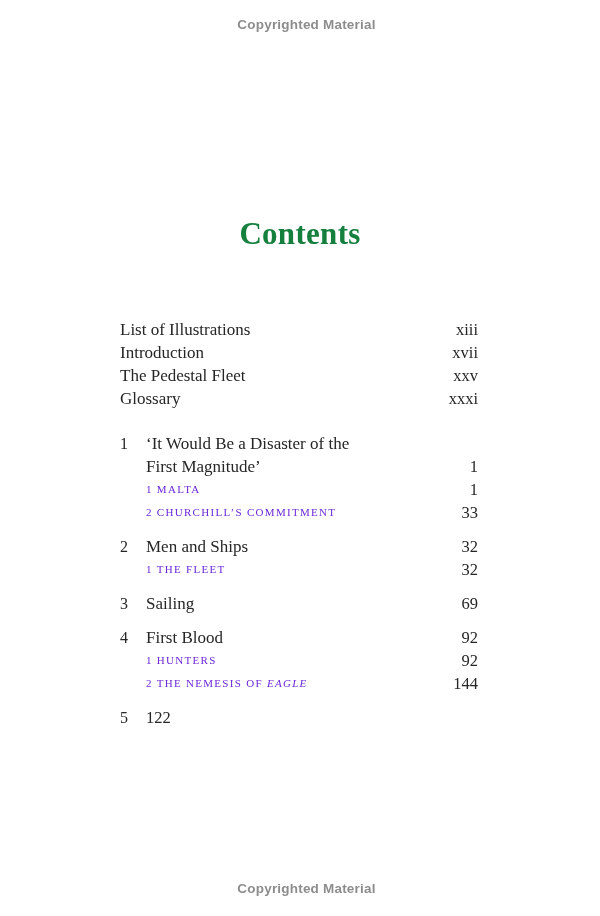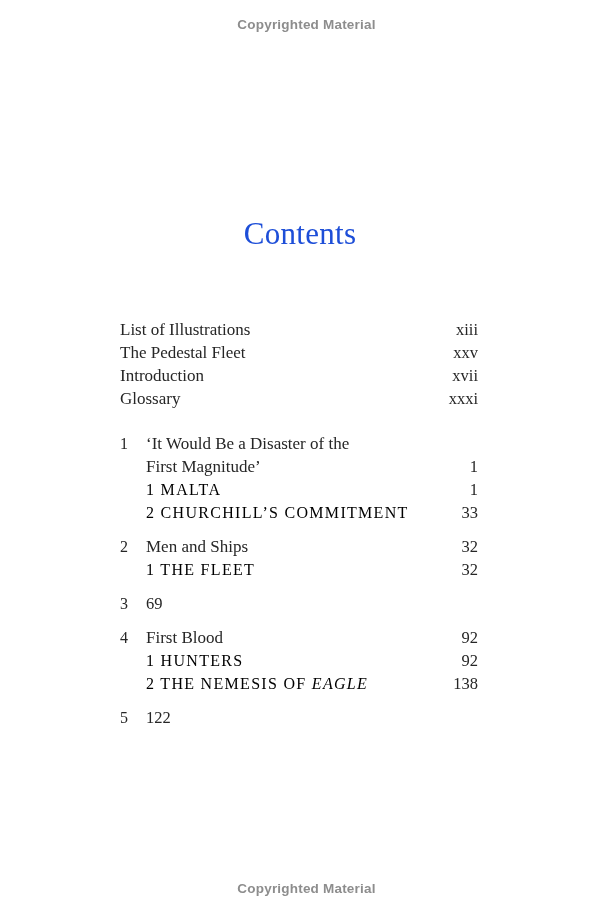--- a/index.html
+++ b/index.html
@@ -28,22 +28,22 @@
     padding-left: 13px;
   }
   .copyright.top { top: 17px; }
   .copyright.bottom { top: 881px; }
   .book-title {
     position: absolute;
     top: 216px;
     left: 0; right: 0;
     text-align: center;
     font-size: 31px;
-    font-weight: 400;
-    color: #1d4ed8;
+    font-weight: 700;
+    color: #15803d;
     letter-spacing: 0.3px;
   }
   .toc {
     position: absolute;
     top: 318px;
     left: 120px;
     width: 358px;
     font-size: 17px;
   }
   .row {
@@ -59,48 +59,48 @@
   .label { flex: 1 1 auto; }
   .page-num {
     flex: none;
     text-align: right;
     font-size: 16.5px;
     letter-spacing: 0;
   }
   .chapter-group { margin-top: 11px; }
   .chapter-group.gap-lg { margin-top: 22px; }
   .section .label {
-    font-size: 16px;
+    font-size: 11px;
     letter-spacing: 1.3px;
-    color: #000000;
+    color: #6d28d9;
   }
   .it { font-style: italic; }
 </style>
 </head>
 <body>
 
 <div class="page">
 
   <div class="copyright top">Copyrighted Material</div>
 
   <h1 class="book-title">Contents</h1>
 
   <div class="toc">
 
     <div class="row">
       <span class="label">List of Illustrations</span>
       <span class="page-num">xiii</span>
     </div>
     <div class="row">
+      <span class="label">Introduction</span>
+      <span class="page-num">xvii</span>
+    </div>
+    <div class="row">
       <span class="label">The Pedestal Fleet</span>
       <span class="page-num">xxv</span>
-    </div>
-    <div class="row">
-      <span class="label">Introduction</span>
-      <span class="page-num">xvii</span>
     </div>
     <div class="row">
       <span class="label">Glossary</span>
       <span class="page-num">xxxi</span>
     </div>
 
     <div class="chapter-group gap-lg">
       <div class="row">
         <span class="num">1</span>
         <span class="label">‘It Would Be a Disaster of the</span>
@@ -131,39 +131,40 @@
       <div class="row section">
         <span class="num"></span>
         <span class="label">1 THE FLEET</span>
         <span class="page-num">32</span>
       </div>
     </div>
 
     <div class="chapter-group">
       <div class="row">
         <span class="num">3</span>
+        <span class="label">Sailing</span>
         <span class="page-num">69</span>
       </div>
     </div>
 
     <div class="chapter-group">
       <div class="row">
         <span class="num">4</span>
         <span class="label">First Blood</span>
         <span class="page-num">92</span>
       </div>
       <div class="row section">
         <span class="num"></span>
         <span class="label">1 HUNTERS</span>
         <span class="page-num">92</span>
       </div>
       <div class="row section">
         <span class="num"></span>
         <span class="label"><span>2 THE NEMESIS OF </span><span class="it">EAGLE</span></span>
-        <span class="page-num">138</span>
+        <span class="page-num">144</span>
       </div>
     </div>
 
     <div class="chapter-group">
       <div class="row">
         <span class="num">5</span>
         <span class="page-num">122</span>
       </div>
     </div>
 

